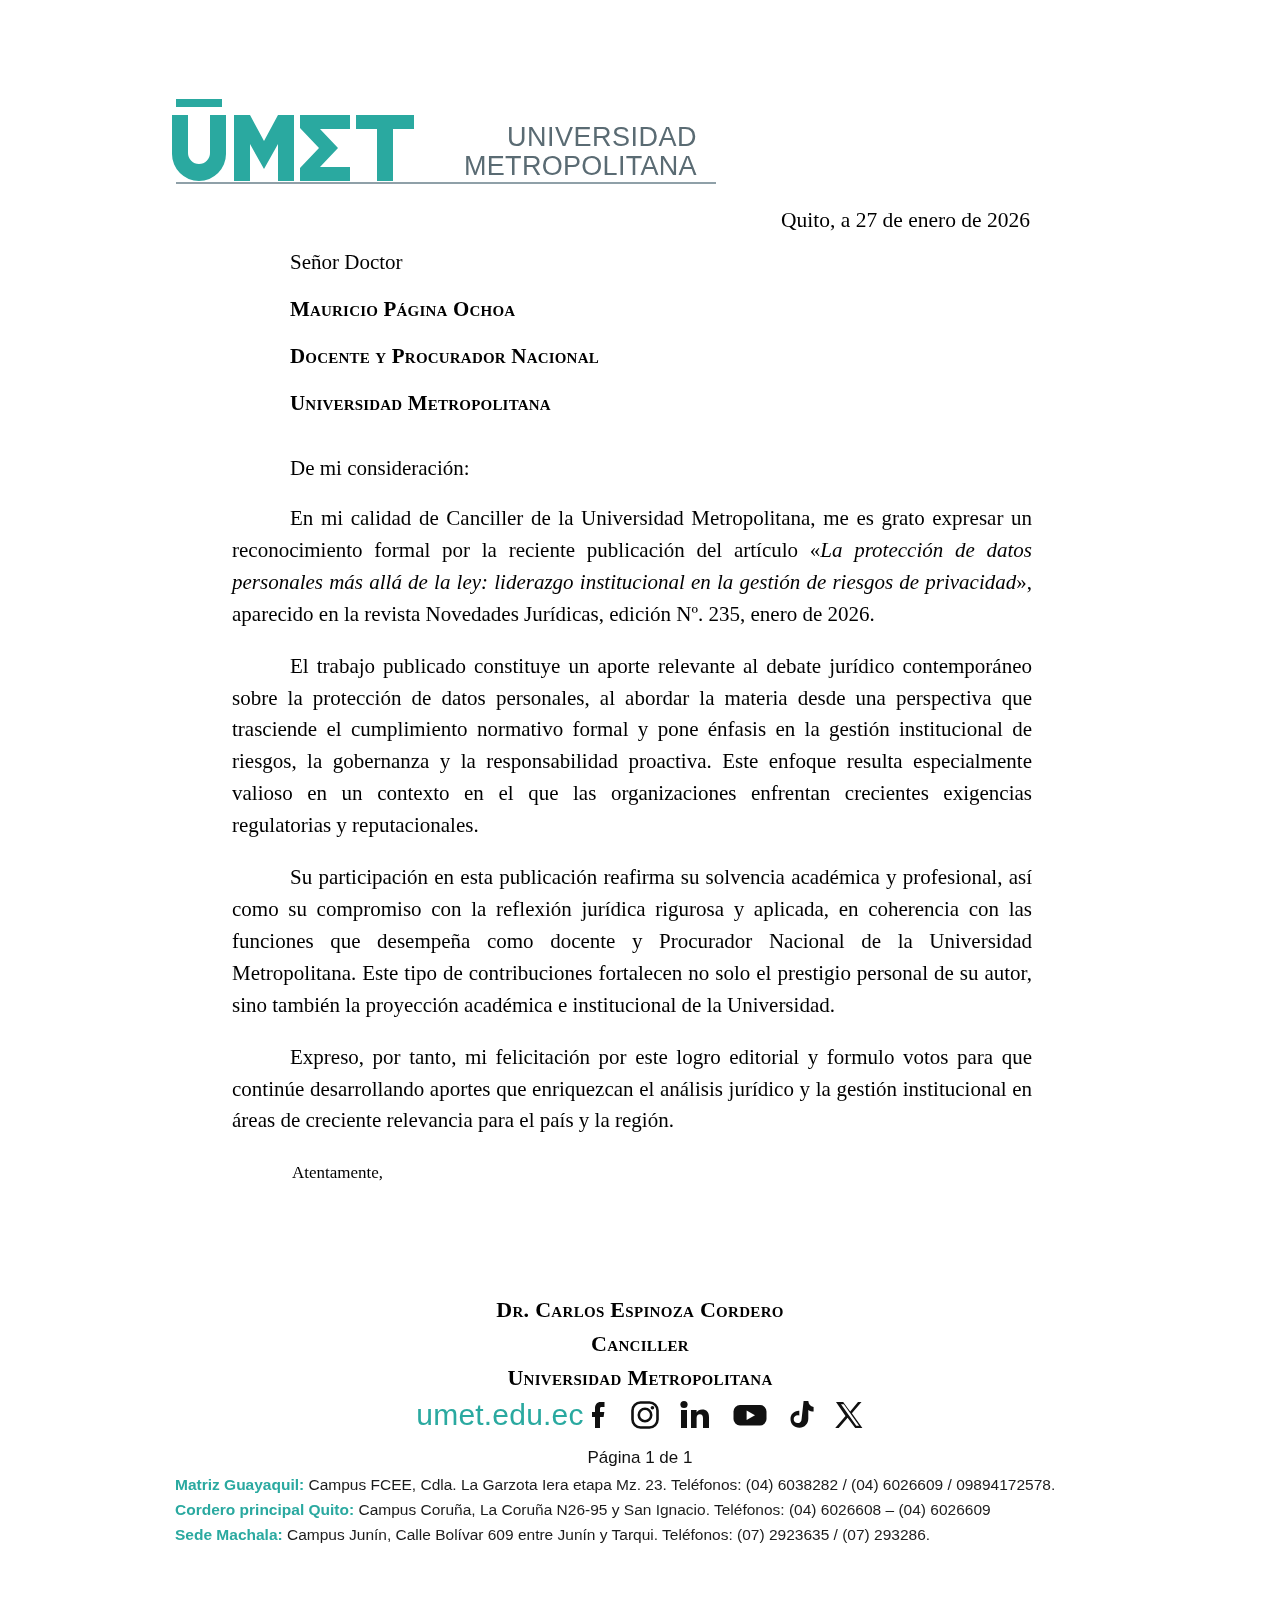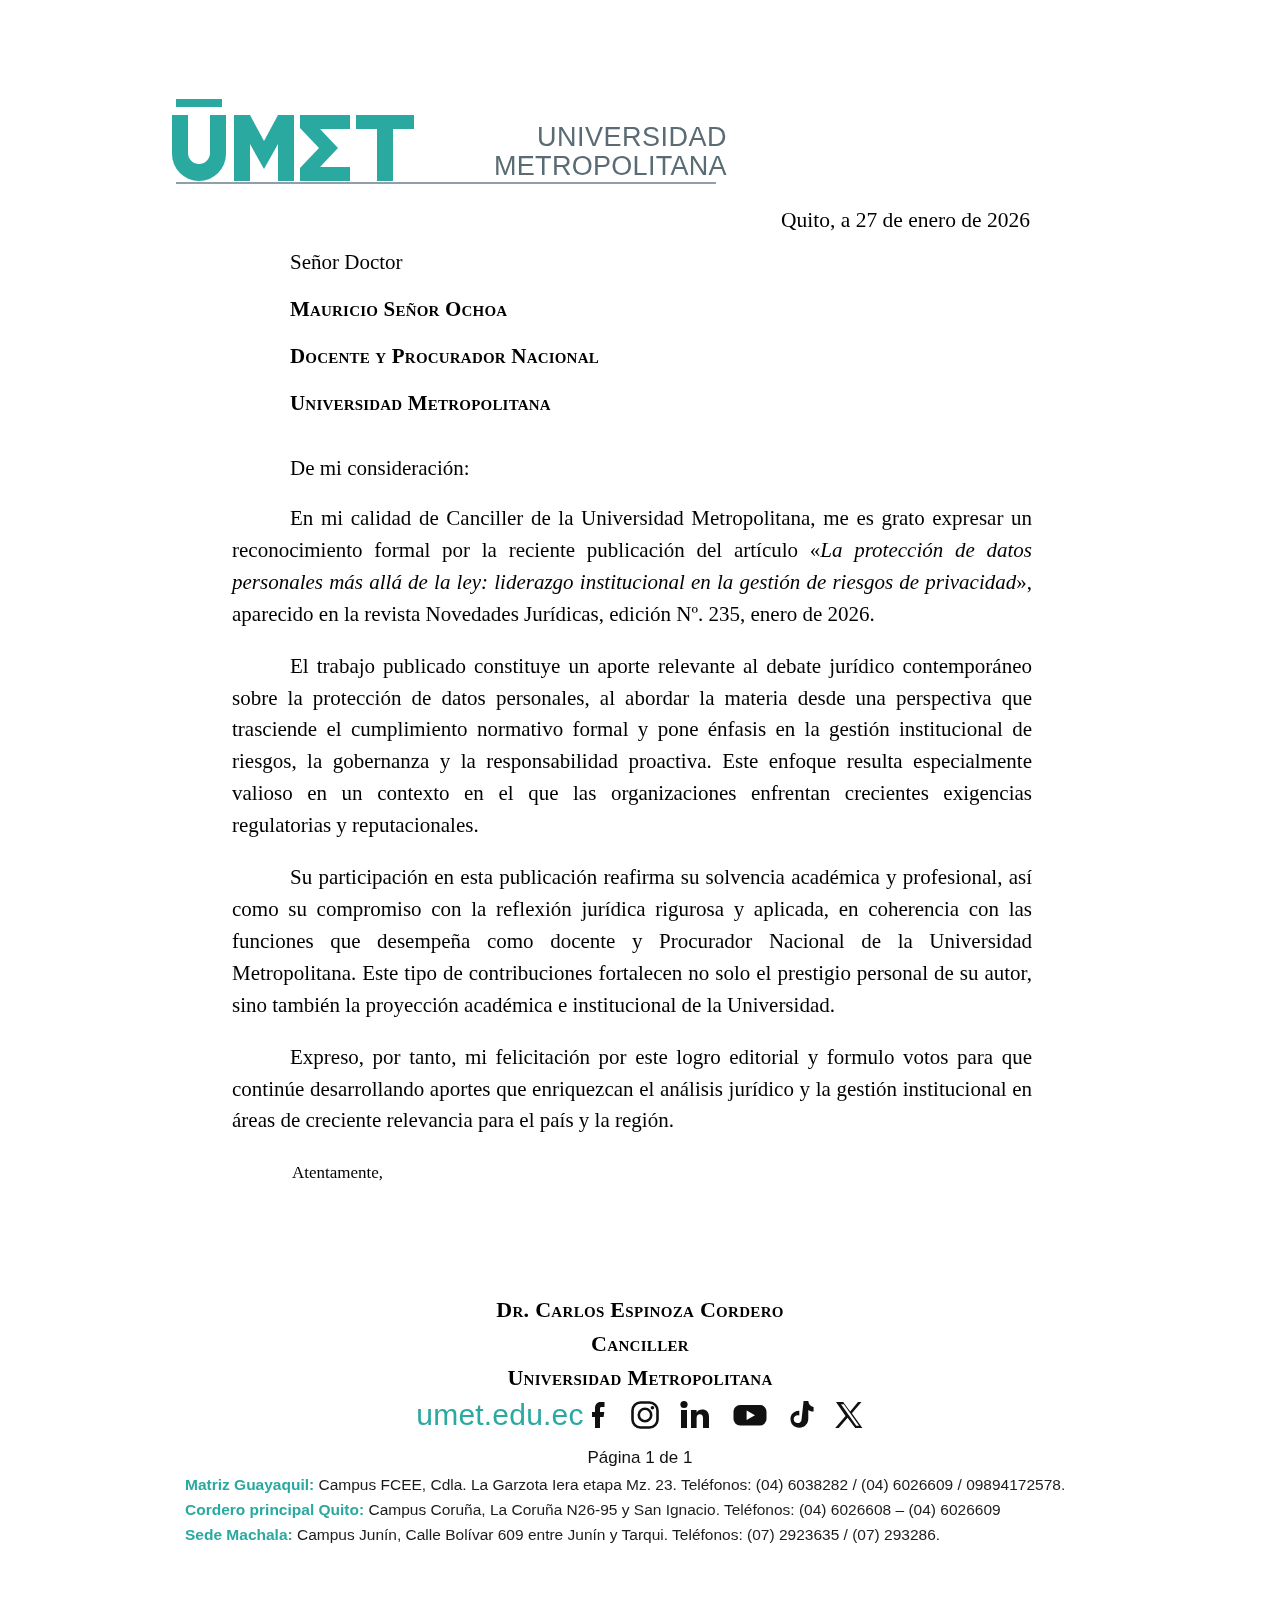--- a/index.html
+++ b/index.html
@@ -44,21 +44,21 @@
   .logo-mark svg { display: block; }
   .logo-words {
     margin-top: 28px;
     line-height: 1.06;
     font-family: "Liberation Sans", sans-serif;
     font-size: 27px;
     letter-spacing: 0.5px;
     color: #5a6b73;
     font-weight: 400;
   }
-  .logo-words div:nth-child(2) { letter-spacing: 0.3px; margin-left: 30px; }
+  .logo-words div:nth-child(2) { letter-spacing: 0.3px; }
   .logo-underline {
     position: absolute;
     left: 176px;
     top: 182px;
     width: 540px;
     height: 2px;
     background: #8fa0a8;
   }
 
   
@@ -160,21 +160,21 @@
     top: 1448px;
     text-align: center;
     font-family: "Liberation Sans", sans-serif;
     font-weight: normal;
     font-size: 17px;
     color: #111;
   }
 
   .footer-lines {
     position: absolute;
-    left: 185px;
+    left: 175px;
     top: 1472px;
     width: 1000px;
     font-family: "Liberation Sans", sans-serif;
     font-size: 15.5px;
     line-height: 1.62;
     color: #1b1b1b;
   }
   .footer-lines .lbl {
     color: #2aa9a0;
     font-weight: bold;
@@ -209,21 +209,21 @@
       </div>
     </div>
   </div>
   <div class="logo-underline"></div>
 
   <div class="date-line">Quito, a 27 de enero de 2026</div>
 
   <div class="content">
 
     <p class="addr-line">Señor Doctor</p>
-    <p class="addr-bold smallcaps">Mauricio Señor Ochoa</p>
+    <p class="addr-bold smallcaps">Mauricio Página Ochoa</p>
     <p class="addr-bold smallcaps">Docente y Procurador Nacional</p>
     <p class="addr-bold smallcaps">Universidad Metropolitana</p>
 
     <p class="salutation">De mi consideración:</p>
 
     <p class="para"><span>En mi calidad de Canciller de la Universidad Metropolitana, me es grato expresar un reconocimiento formal por la reciente publicación del artículo «</span><span class="ital">La protección de datos personales más allá de la ley: liderazgo institucional en la gestión de riesgos de privacidad</span><span>», aparecido en la revista Novedades Jurídicas, edición Nº. 235, enero de 2026.</span></p>
 
     <p class="para tight">El trabajo publicado constituye un aporte relevante al debate jurídico contemporáneo sobre la protección de datos personales, al abordar la materia desde una perspectiva que trasciende el cumplimiento normativo formal y pone énfasis en la gestión institucional de riesgos, la gobernanza y la responsabilidad proactiva. Este enfoque resulta especialmente valioso en un contexto en el que las organizaciones enfrentan crecientes exigencias regulatorias y reputacionales.</p>
 
     <p class="para tight">Su participación en esta publicación reafirma su solvencia académica y profesional, así como su compromiso con la reflexión jurídica rigurosa y aplicada, en coherencia con las funciones que desempeña como docente y Procurador Nacional de la Universidad Metropolitana. Este tipo de contribuciones fortalecen no solo el prestigio personal de su autor, sino también la proyección académica e institucional de la Universidad.</p>

